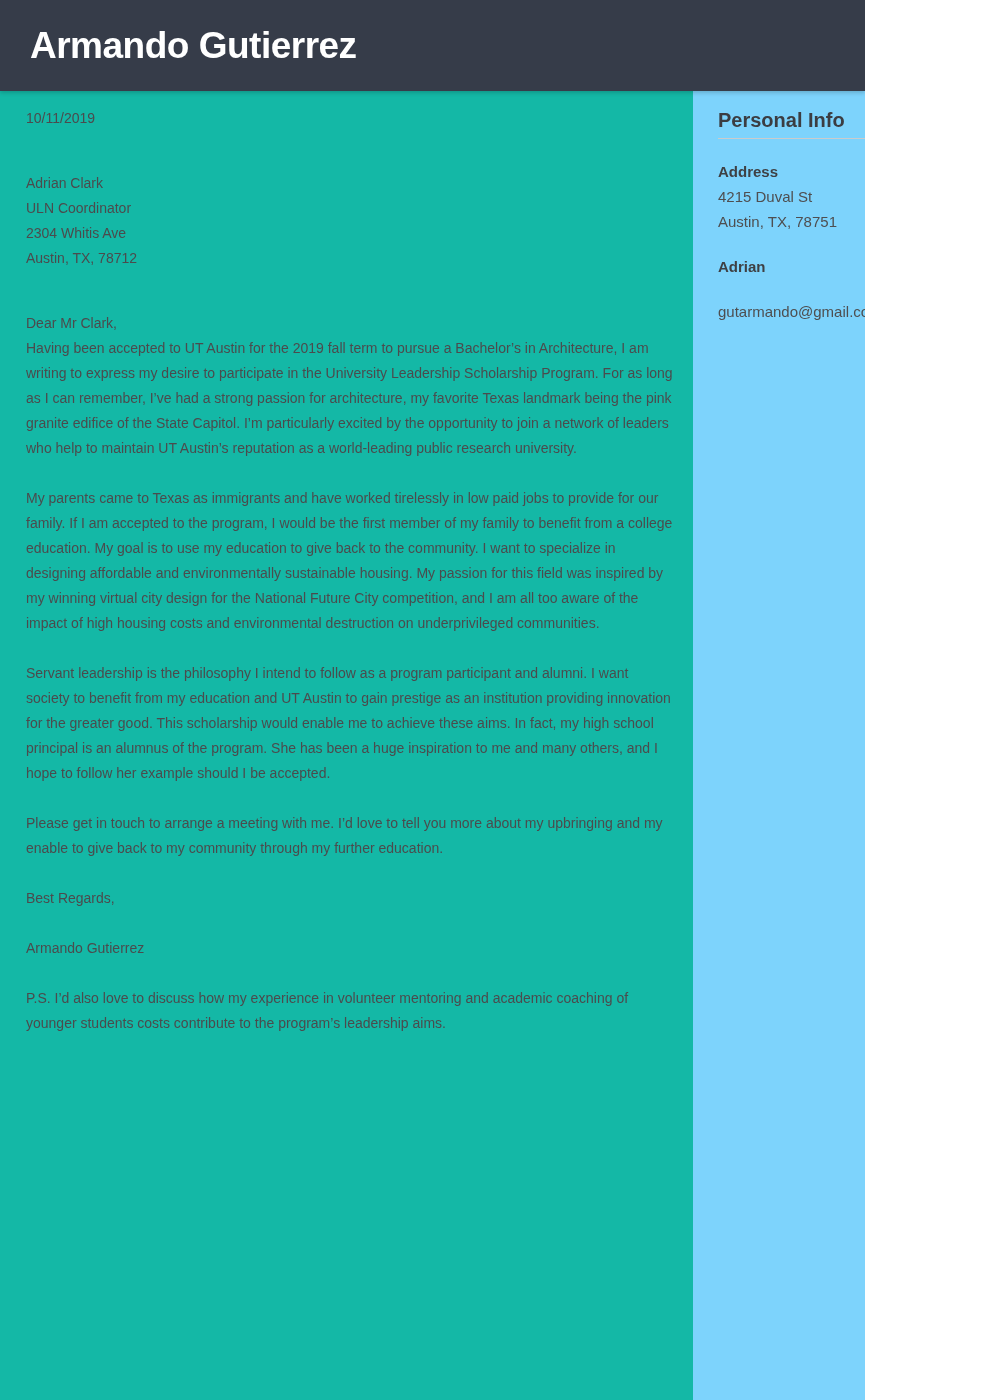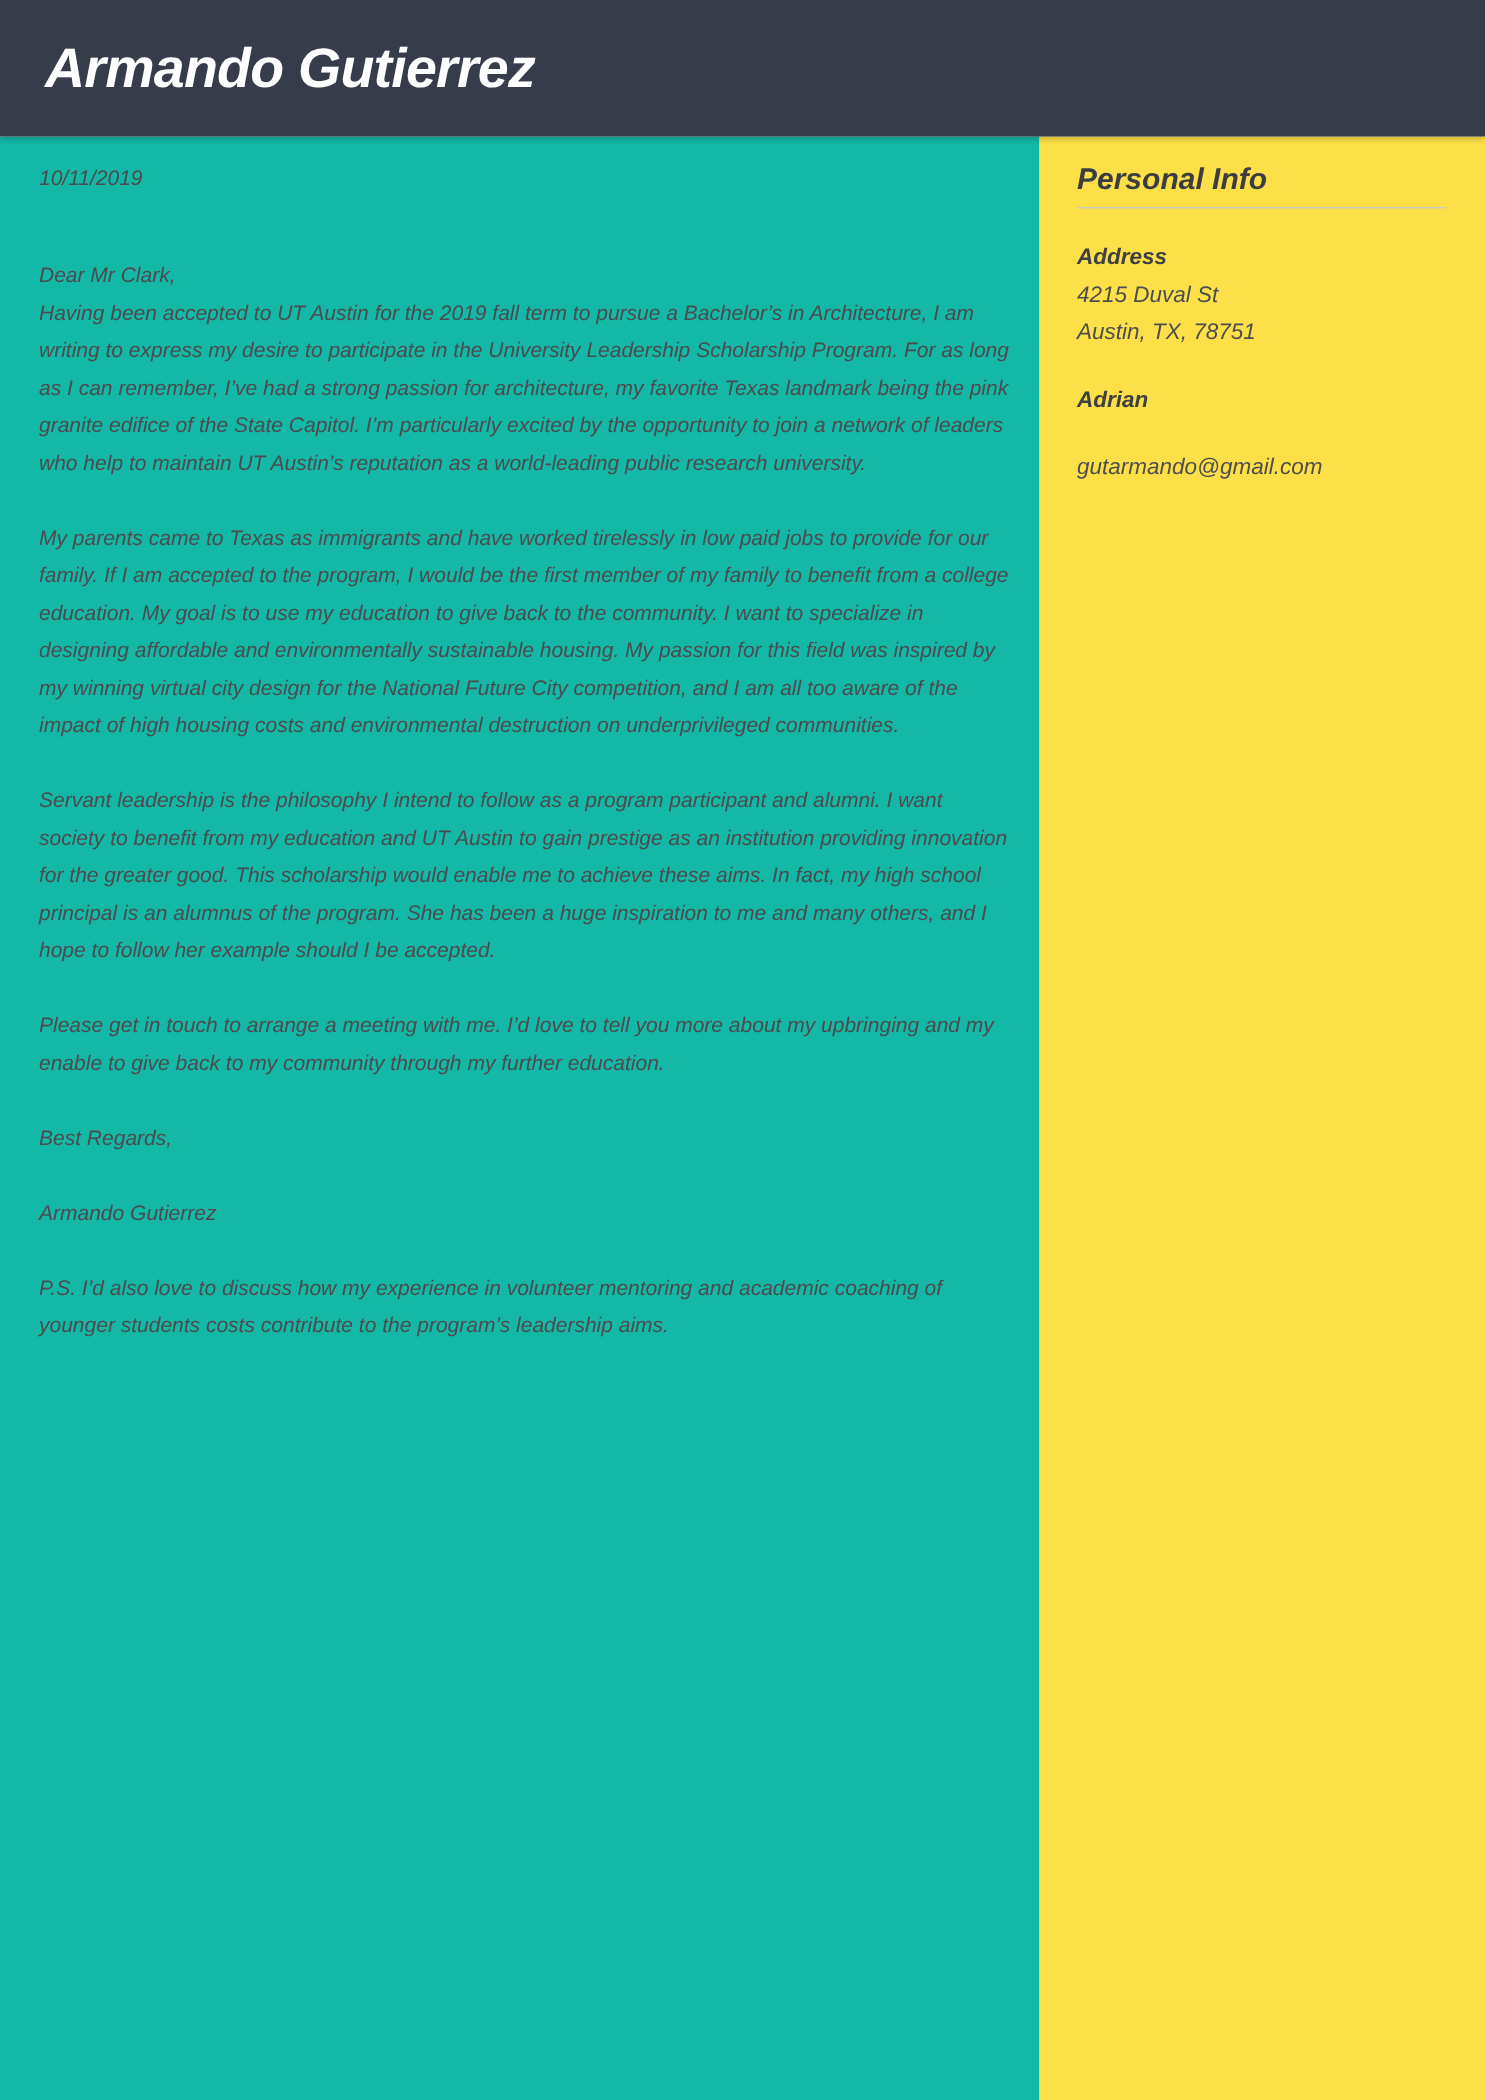--- a/index.html
+++ b/index.html
@@ -2,27 +2,26 @@
 <html><head>
 <meta charset="utf-8">
 <style>
   * { margin: 0; padding: 0; box-sizing: border-box; }
   html, body {
     width: 990px;
     background: #ffffff;
     font-family: "Liberation Sans", "DejaVu Sans", sans-serif;
   }
   .page {
-    width: 990px;
+    width: 865px;
     height: 1400px;
     display: flex;
     flex-direction: column;
     background: #ffffff;
     overflow: hidden;
-    font-style: italic;
   }
   .header {
     height: 91px;
     flex: 0 0 91px;
     background: #363c49;
     display: flex;
     align-items: center;
     padding-left: 30px;
     box-shadow: 0 2px 4px rgba(0,0,0,0.18);
     position: relative;
@@ -49,21 +48,21 @@
     font-size: 14px;
   }
   .date-line { line-height: 25px; }
   .recipient { margin-top: 40px; line-height: 25px; }
   .letter-body { margin-top: 40px; }
   .salutation { line-height: 25px; }
   .letter-body p { line-height: 25px; margin-top: 25px; }
   .letter-body p.first { margin-top: 0; }
   .sidebar {
     flex: 1;
-    background: #fde047;
+    background: #7dd3fc;
     padding: 18px 26px 0 25px;
     color: #4e4e50;
     font-size: 15px;
   }
   .sidebar-title {
     font-size: 20px;
     font-weight: bold;
     color: #3b3d42;
     line-height: 22px;
     padding-bottom: 7px;
@@ -84,20 +83,26 @@
 
   <div class="header">
     <div class="header-name">Armando Gutierrez</div>
   </div>
 
   <div class="content">
 
     <div class="main">
       <div class="date-line">10/11/2019</div>
 
+      <div class="recipient">
+        <div>Adrian Clark</div>
+        <div>ULN Coordinator</div>
+        <div>2304 Whitis Ave</div>
+        <div>Austin, TX, 78712</div>
+      </div>
 
       <div class="letter-body">
         <div class="salutation">Dear Mr Clark,</div>
         <p class="first">Having been accepted to UT Austin for the 2019 fall term to pursue a Bachelor’s in Architecture, I am writing to express my desire to participate in the University Leadership Scholarship Program. For as long as I can remember, I’ve had a strong passion for architecture, my favorite Texas landmark being the pink granite edifice of the State Capitol. I’m particularly excited by the opportunity to join a network of leaders who help to maintain UT Austin’s reputation as a world-leading public research university.</p>
         <p>My parents came to Texas as immigrants and have worked tirelessly in low paid jobs to provide for our family. If I am accepted to the program, I would be the first member of my family to benefit from a college education. My goal is to use my education to give back to the community. I want to specialize in designing affordable and environmentally sustainable housing. My passion for this field was inspired by my winning virtual city design for the National Future City competition, and I am all too aware of the impact of high housing costs and environmental destruction on underprivileged communities.</p>
         <p>Servant leadership is the philosophy I intend to follow as a program participant and alumni. I want society to benefit from my education and UT Austin to gain prestige as an institution providing innovation for the greater good. This scholarship would enable me to achieve these aims. In fact, my high school principal is an alumnus of the program. She has been a huge inspiration to me and many others, and I hope to follow her example should I be accepted.</p>
         <p>Please get in touch to arrange a meeting with me. I’d love to tell you more about my upbringing and my enable to give back to my community through my further education.</p>
         <p>Best Regards,</p>
         <p>Armando Gutierrez</p>
         <p>P.S. I’d also love to discuss how my experience in volunteer mentoring and academic coaching of younger students costs contribute to the program’s leadership aims.</p>

